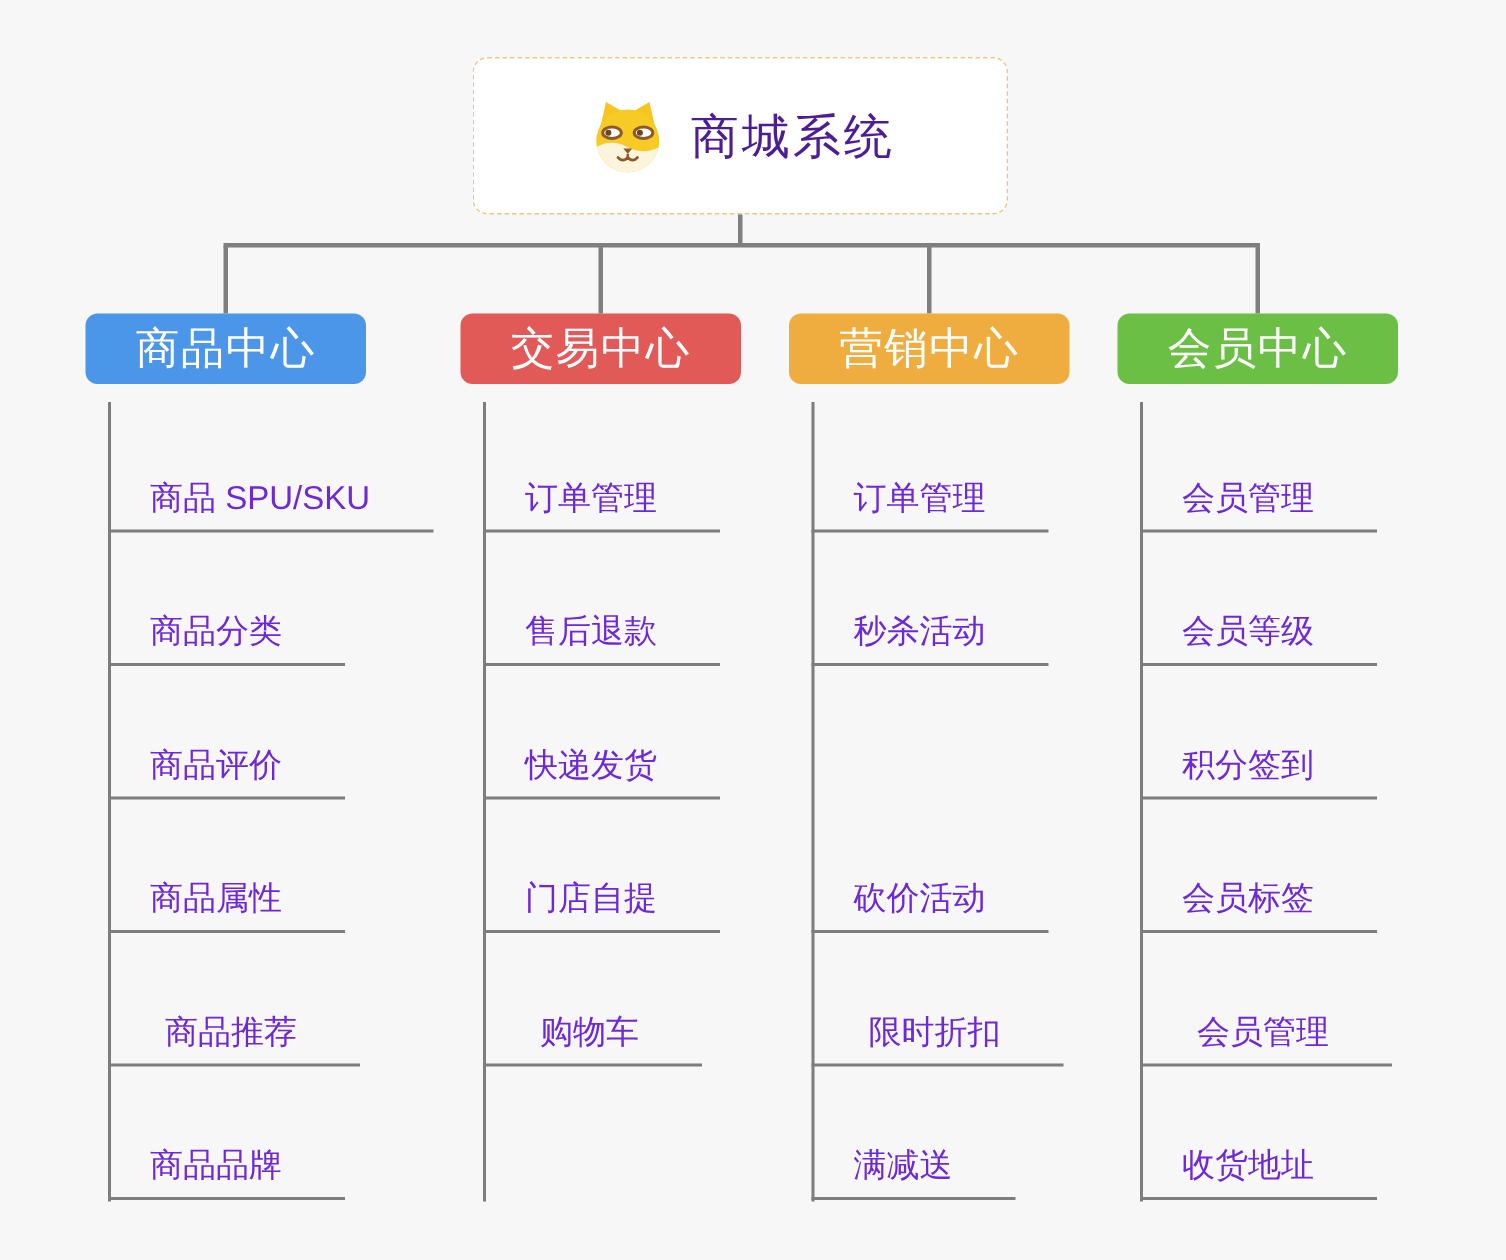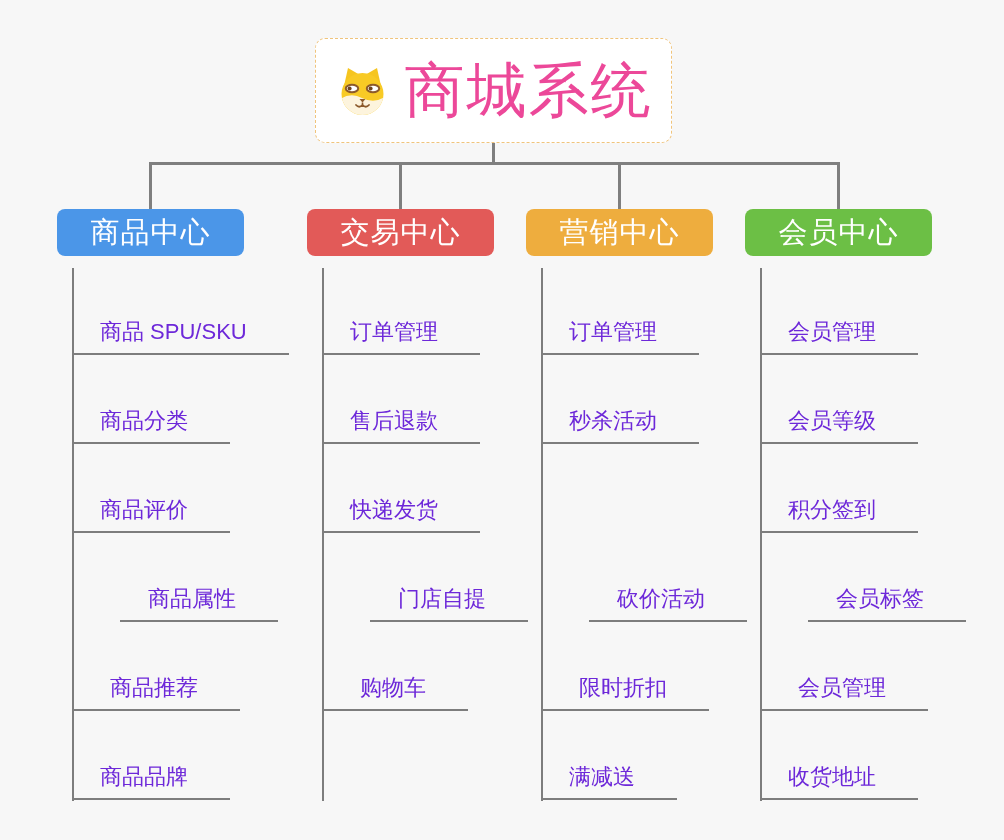--- a/index.html
+++ b/index.html
@@ -11,21 +11,21 @@
   }
   .canvas{position:relative;width:1004px;height:840px;background:#f7f7f7;}
 
   
   .root-node{
     position:absolute;left:315px;top:38px;width:357px;height:105px;
     background:#ffffff;border:1px dashed #f0c47c;border-radius:10px;
     display:flex;align-items:center;justify-content:center;gap:14px;
     box-sizing:border-box;cursor:default;
   }
-  .root-title{font-size:60px;color:#ec4899;letter-spacing:2px;line-height:1;}
+  .root-title{font-size:32px;color:#4c1d95;letter-spacing:2px;line-height:1;}
   .root-icon{width:56px;height:50px;flex:0 0 auto;}
 
   
   .line{position:absolute;background:#7f7f7f;}
   .root-stub{left:492px;top:143px;width:3px;height:21px;}
   .h-bar{left:149px;top:162px;width:691px;height:3px;}
   .b-stub{top:164px;width:3px;height:45px;}
   .b-stub.s0{left:149px;} .b-stub.s1{left:399px;} .b-stub.s2{left:618px;} .b-stub.s3{left:837px;}
 
   
@@ -40,21 +40,21 @@
   .vline{position:absolute;left:15px;top:59px;width:2px;height:533px;background:#7d7d7d;}
   .leaf{
     position:absolute;left:15px;
     white-space:nowrap;
     font-size:22px;color:#6d28d9;line-height:30px;
     padding:0 42px 6px 28px;
     border-bottom:2px solid #7d7d7d;
     cursor:default;
   }
   .leaf.r0{top:108px;} .leaf.r1{top:197px;} .leaf.r2{top:286px;}
-  .leaf.r3{top:375px;margin-left:48px;} .leaf.r4{top:464px;padding-left:38px;} .leaf.r5{top:553px;}
+  .leaf.r3{top:375px;} .leaf.r4{top:464px;padding-left:38px;} .leaf.r5{top:553px;}
 </style>
 </head>
 <body>
 
 <div class="canvas">
 
   <div class="root-node">
     <svg class="root-icon" viewBox="0 0 56 50" aria-hidden="true">
       <polygon points="9,20 13,2 25,9" fill="#f6c51f"></polygon>
       <polygon points="46,20 42,2 30,9" fill="#f6c51f"></polygon>

